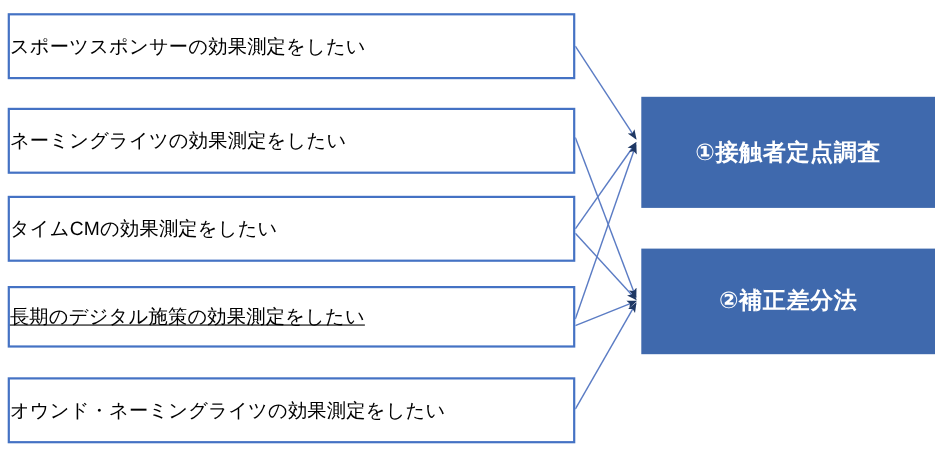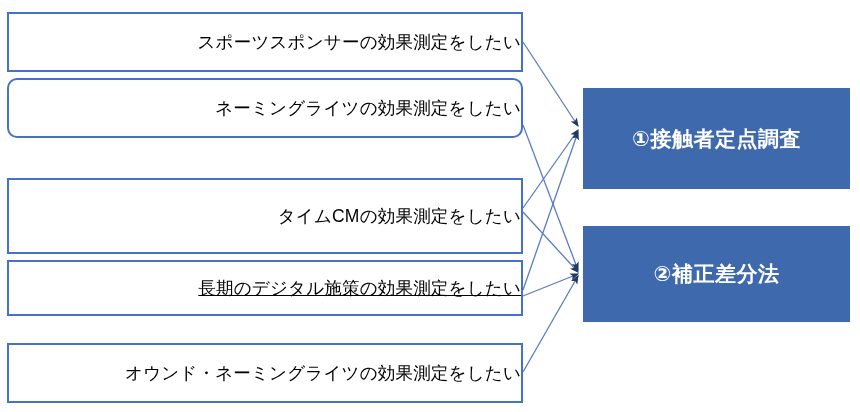--- a/index.html
+++ b/index.html
@@ -19,21 +19,21 @@
   }
   .need-box {
     position: absolute;
     left: 7px;
     width: 516px;
     box-sizing: border-box;
     background: #ffffff;
     border: 2px solid #4472C4;
     display: flex;
     align-items: center;
-    justify-content: flex-end;
+    justify-content: flex-start;
     z-index: 3;
   }
   .need-label {
     font-size: 17.5px;
     color: #000000;
     line-height: 1.2;
     letter-spacing: 0.2px;
     white-space: nowrap;
   }
   .method-box {
@@ -83,25 +83,25 @@
         <line x1="523" y1="212" x2="578" y2="272" stroke="#5B7CC4" stroke-width="1.3" marker-end="url(#arrowhead)"></line>
         <line x1="523" y1="296" x2="578" y2="274" stroke="#5B7CC4" stroke-width="1.3" marker-end="url(#arrowhead)"></line>
         <line x1="523" y1="372" x2="578" y2="276" stroke="#5B7CC4" stroke-width="1.3" marker-end="url(#arrowhead)"></line>
       </g>
   </svg>
 
   <div class="need-box" style="top:12px; height:60px;">
     <span class="need-label">スポーツスポンサーの効果測定をしたい</span>
   </div>
 
-  <div class="need-box" style="top:78px; height:60px;border-radius:10px;">
+  <div class="need-box" style="top:98px; height:60px;">
     <span class="need-label">ネーミングライツの効果測定をしたい</span>
   </div>
 
-  <div class="need-box" style="top:178px; height:76px;">
+  <div class="need-box" style="top:178px; height:60px;">
     <span class="need-label">タイムCMの効果測定をしたい</span>
   </div>
 
   <div class="need-box" style="top:260px; height:56px;text-decoration:underline;">
     <span class="need-label">長期のデジタル施策の効果測定をしたい</span>
   </div>
 
   <div class="need-box" style="top:343px; height:60px;">
     <span class="need-label">オウンド・ネーミングライツの効果測定をしたい</span>
   </div>

